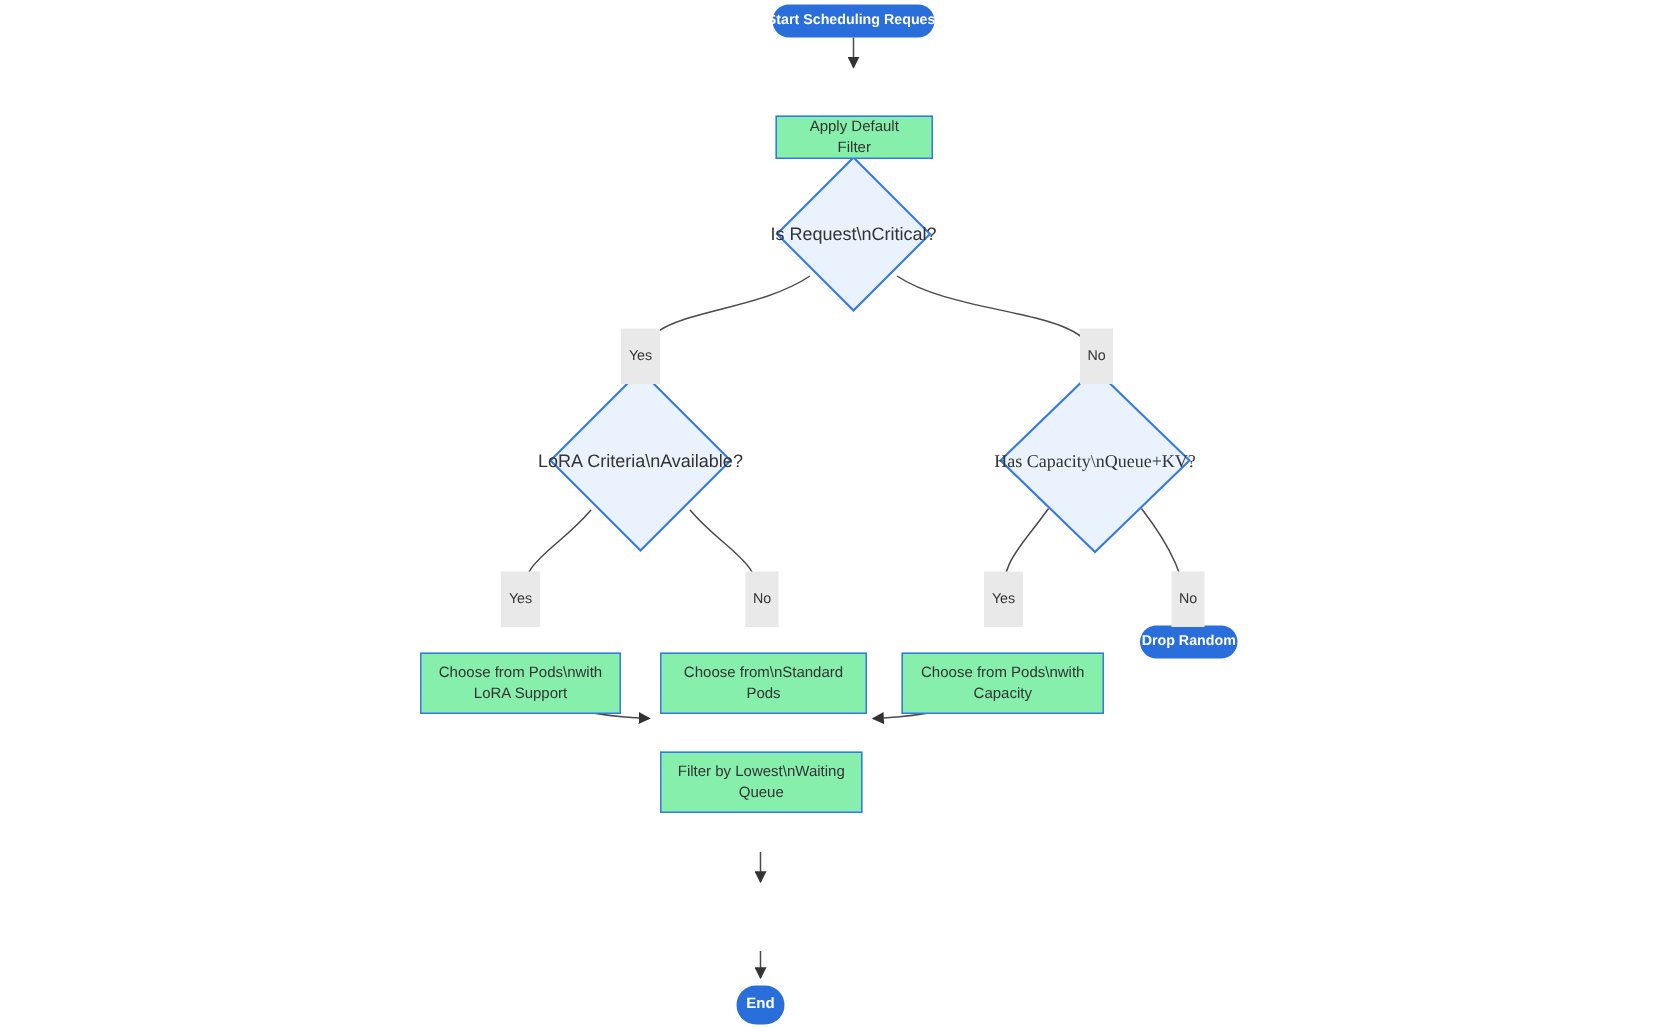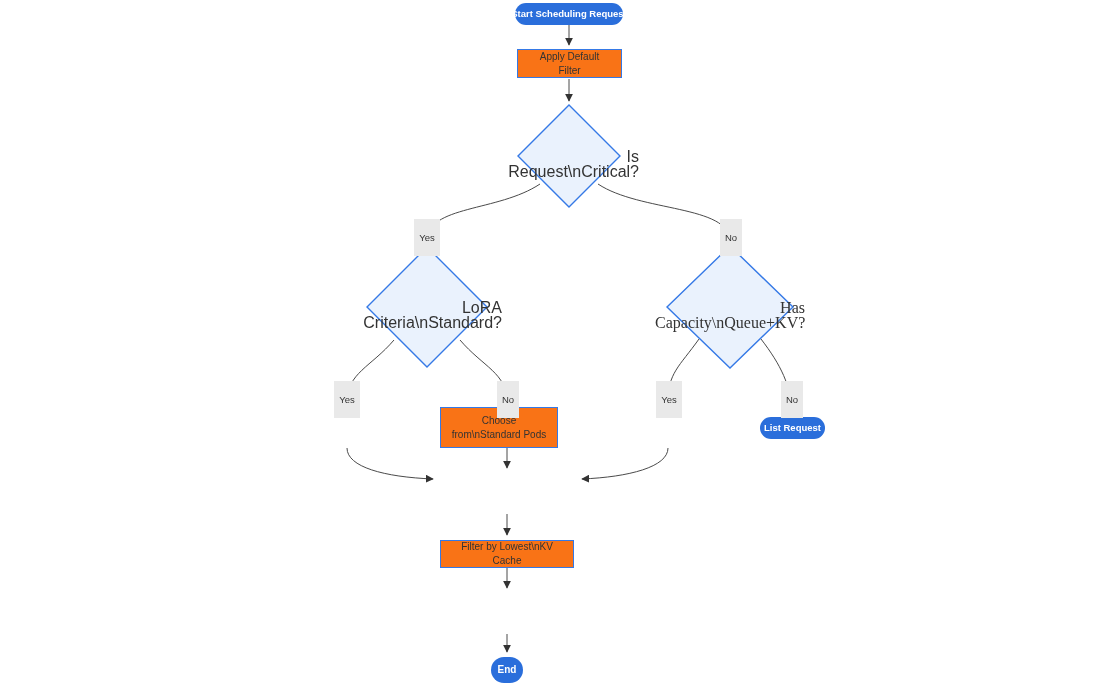--- a/index.html
+++ b/index.html
@@ -19,43 +19,44 @@
     position: absolute;
     display: flex;
     align-items: center;
     justify-content: center;
     text-align: center;
     box-sizing: border-box;
     font-size: 10px;
     line-height: 14px;
   }
   .rect {
-    background: #f97316;
+    background: #86efac;
     border: 1.4px solid #3579e6;
     padding: 2px 10px;
+    margin-top: 28px;
   }
   .pill {
     background: #2a6edb;
     color: #ffffff;
     border-radius: 12px;
     font-weight: bold;
     white-space: nowrap;
     font-size: 9.5px;
   }
   .end-pill {
     background: #2a6edb;
     color: #ffffff;
     border-radius: 13px;
     font-weight: bold;
     font-size: 10px;
   }
   .diamond-label {
     position: absolute;
-    text-align: right;
-    font-size: 16px;
+    text-align: center;
+    font-size: 12px;
     line-height: 15px;
     pointer-events: none;
   }
   .edge-label {
     position: absolute;
     background: #e9e9e9;
     color: #333333;
     font-size: 9.5px;
     line-height: 13px;
     padding: 12px 2px;
@@ -97,38 +98,44 @@
   <div class="node pill" style="left:515px; top:3px; width:108px; height:22px;">
     <span>Start Scheduling Request</span>
   </div>
 
   <div class="node rect" style="left:517px; top:49px; width:105px; height:29px;">
     <span>Apply Default Filter</span>
   </div>
 
   <div class="diamond-label" style="left:499px; top:149px; width:140px;">Is Request\nCritical?</div>
 
-  <div class="diamond-label" style="left:352px; top:300px; width:150px;">LoRA Criteria\nStandard?</div>
+  <div class="diamond-label" style="left:352px; top:300px; width:150px;">LoRA Criteria\nAvailable?</div>
 
   <div class="diamond-label" style="left:655px; top:300px; width:150px;font-family:Liberation Serif, serif;">Has Capacity\nQueue+KV?</div>
 
+  <div class="node rect" style="left:280px; top:407px; width:134px; height:41px;">
+    <span>Choose from Pods\nwith LoRA Support</span>
+  </div>
 
-  <div class="node rect" style="left:440px; top:407px; width:118px; height:41px;">
+  <div class="node rect" style="left:440px; top:407px; width:138px; height:41px;">
     <span>Choose from\nStandard Pods</span>
   </div>
 
+  <div class="node rect" style="left:601px; top:407px; width:135px; height:41px;">
+    <span>Choose from Pods\nwith Capacity</span>
+  </div>
 
   <div class="node pill" style="left:760px; top:417px; width:65px; height:22px;">
-    <span>List Request</span>
+    <span>Drop Random</span>
   </div>
 
+  <div class="node rect" style="left:440px; top:473px; width:135px; height:41px;">
+    <span>Filter by Lowest\nWaiting Queue</span>
+  </div>
 
-  <div class="node rect" style="left:440px; top:540px; width:134px; height:28px;">
-    <span>Filter by Lowest\nKV Cache</span>
-  </div>
 
 
   <div class="node end-pill" style="left:491px; top:657px; width:32px; height:26px;">
     <span>End</span>
   </div>
 
   <div class="edge-label" style="left:414px; top:219px; width:22px;">Yes</div>
   <div class="edge-label" style="left:720px; top:219px; width:18px;">No</div>
   <div class="edge-label" style="left:334px; top:381px; width:22px;">Yes</div>
   <div class="edge-label" style="left:497px; top:381px; width:18px;">No</div>

